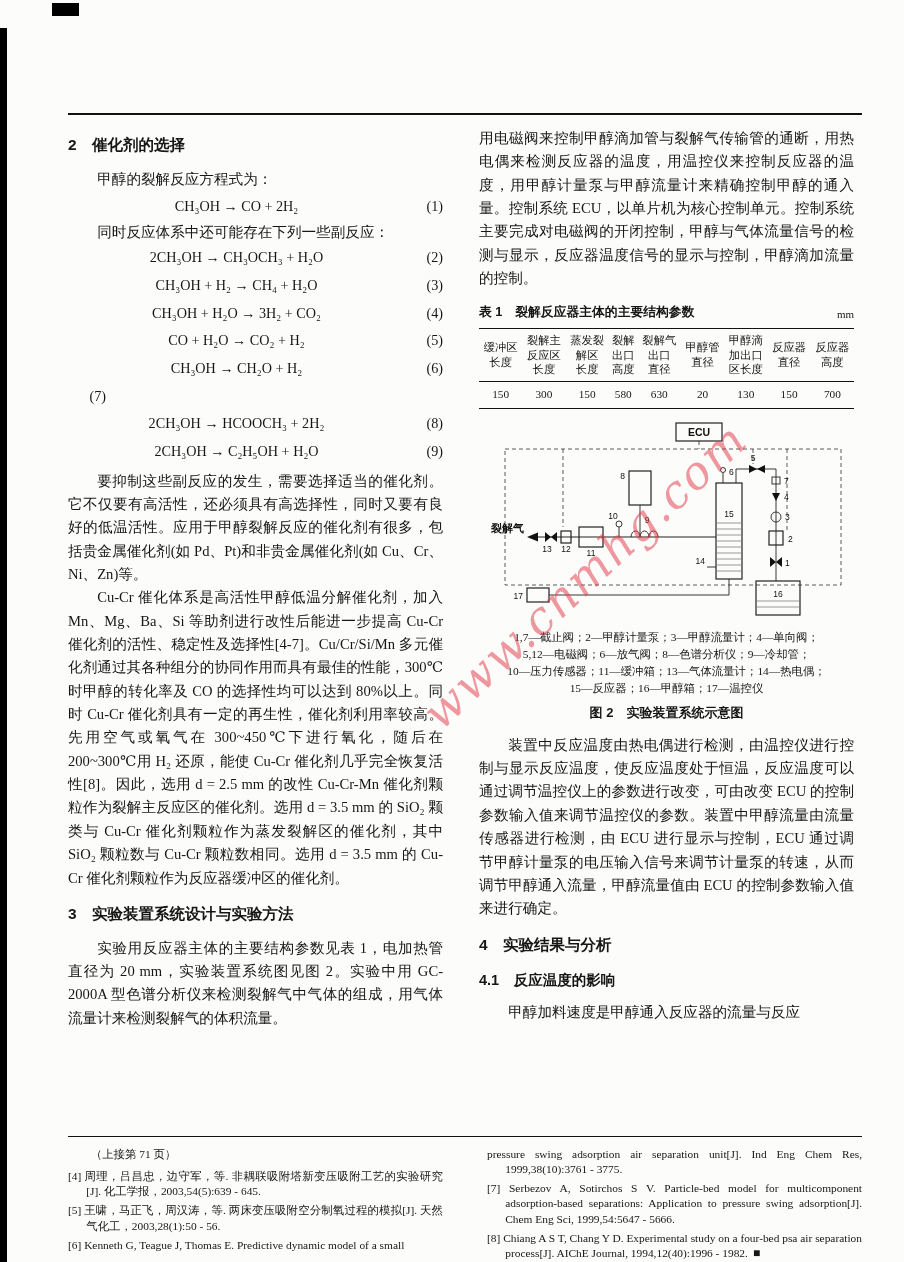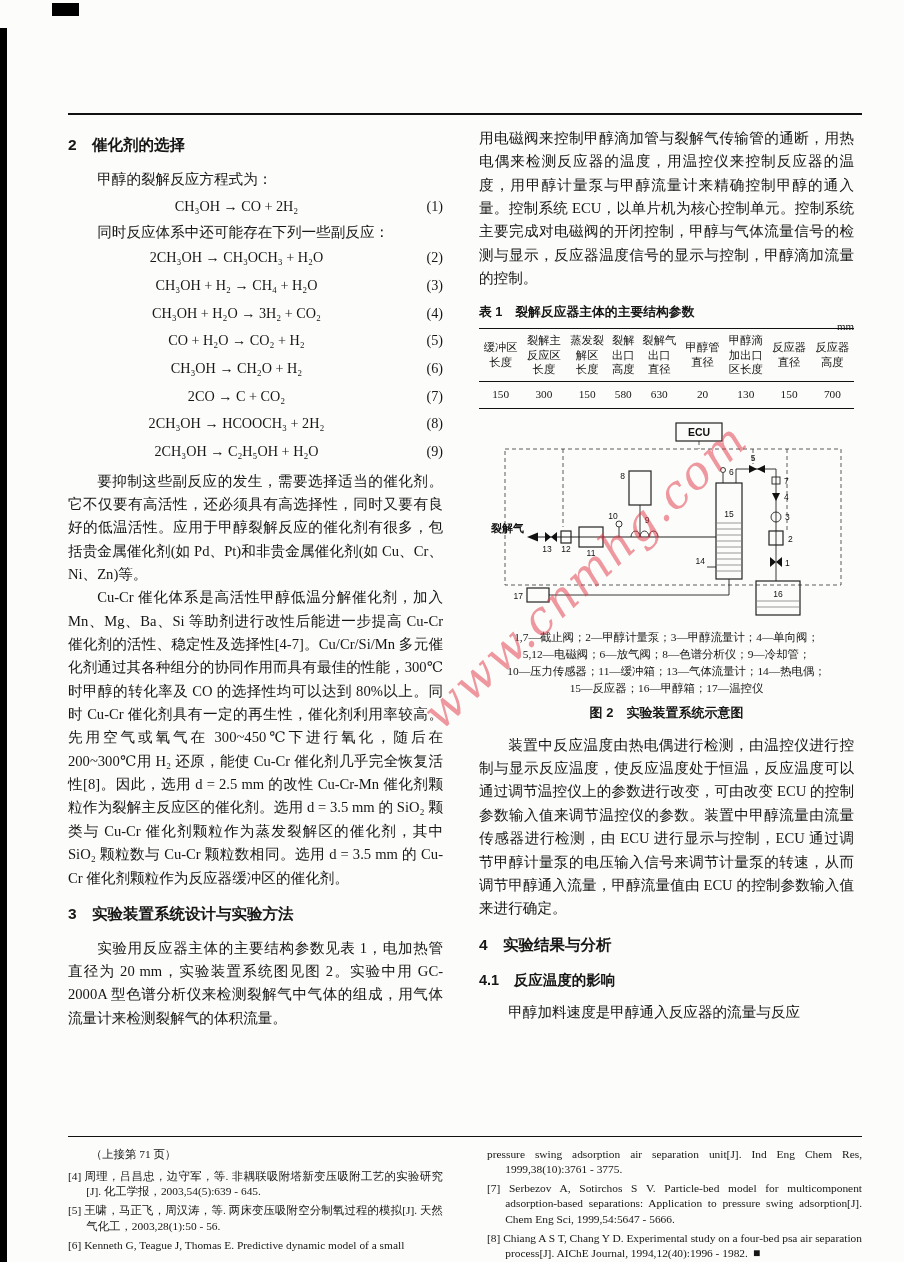--- a/index.html
+++ b/index.html
@@ -47,21 +47,21 @@
   .eq .f { flex:1; text-align:center; }
   .eq .n { width:38px; text-align:right; }
   
   .tbl-wrap { margin:12px 0 10px; }
   .tbl-title {
     position:relative; text-align:left;
     font-family:"Liberation Sans","DejaVu Sans",sans-serif;
     font-size:12.8px; font-weight:bold;
   }
   .tbl-unit {
-    position:absolute; right:0; top:16px;
+    position:absolute; right:0; top:4px;
     font-family:"Liberation Serif",serif; font-weight:normal; font-size:11px;
   }
   table.t1 { width:100%; border-collapse:collapse; margin-top:5px;
     font-size:11.3px; line-height:1.3; }
   table.t1 th {
     font-weight:normal; white-space:pre-line; text-align:center; vertical-align:middle;
     border-top:1.6px solid #111; border-bottom:0.9px solid #111; padding:4px 0;
   }
   table.t1 td { text-align:center; border-bottom:1.6px solid #111; padding:5px 0 6px; }
   
@@ -129,21 +129,20 @@
         </div>
         <div class="eq">
           <span class="f">CO + H₂O → CO₂ + H₂</span>
           <span class="n">(5)</span>
         </div>
         <div class="eq">
           <span class="f">CH₃OH → CH₂O + H₂</span>
           <span class="n">(6)</span>
         </div>
         <div class="eq">
-          <span class="f">2CO → C + CO₂</span>
           <span class="n">(7)</span>
         </div>
         <div class="eq">
           <span class="f">2CH₃OH → HCOOCH₃ + 2H₂</span>
           <span class="n">(8)</span>
         </div>
         <div class="eq">
           <span class="f">2CH₃OH → C₂H₅OH + H₂O</span>
           <span class="n">(9)</span>
         </div>

